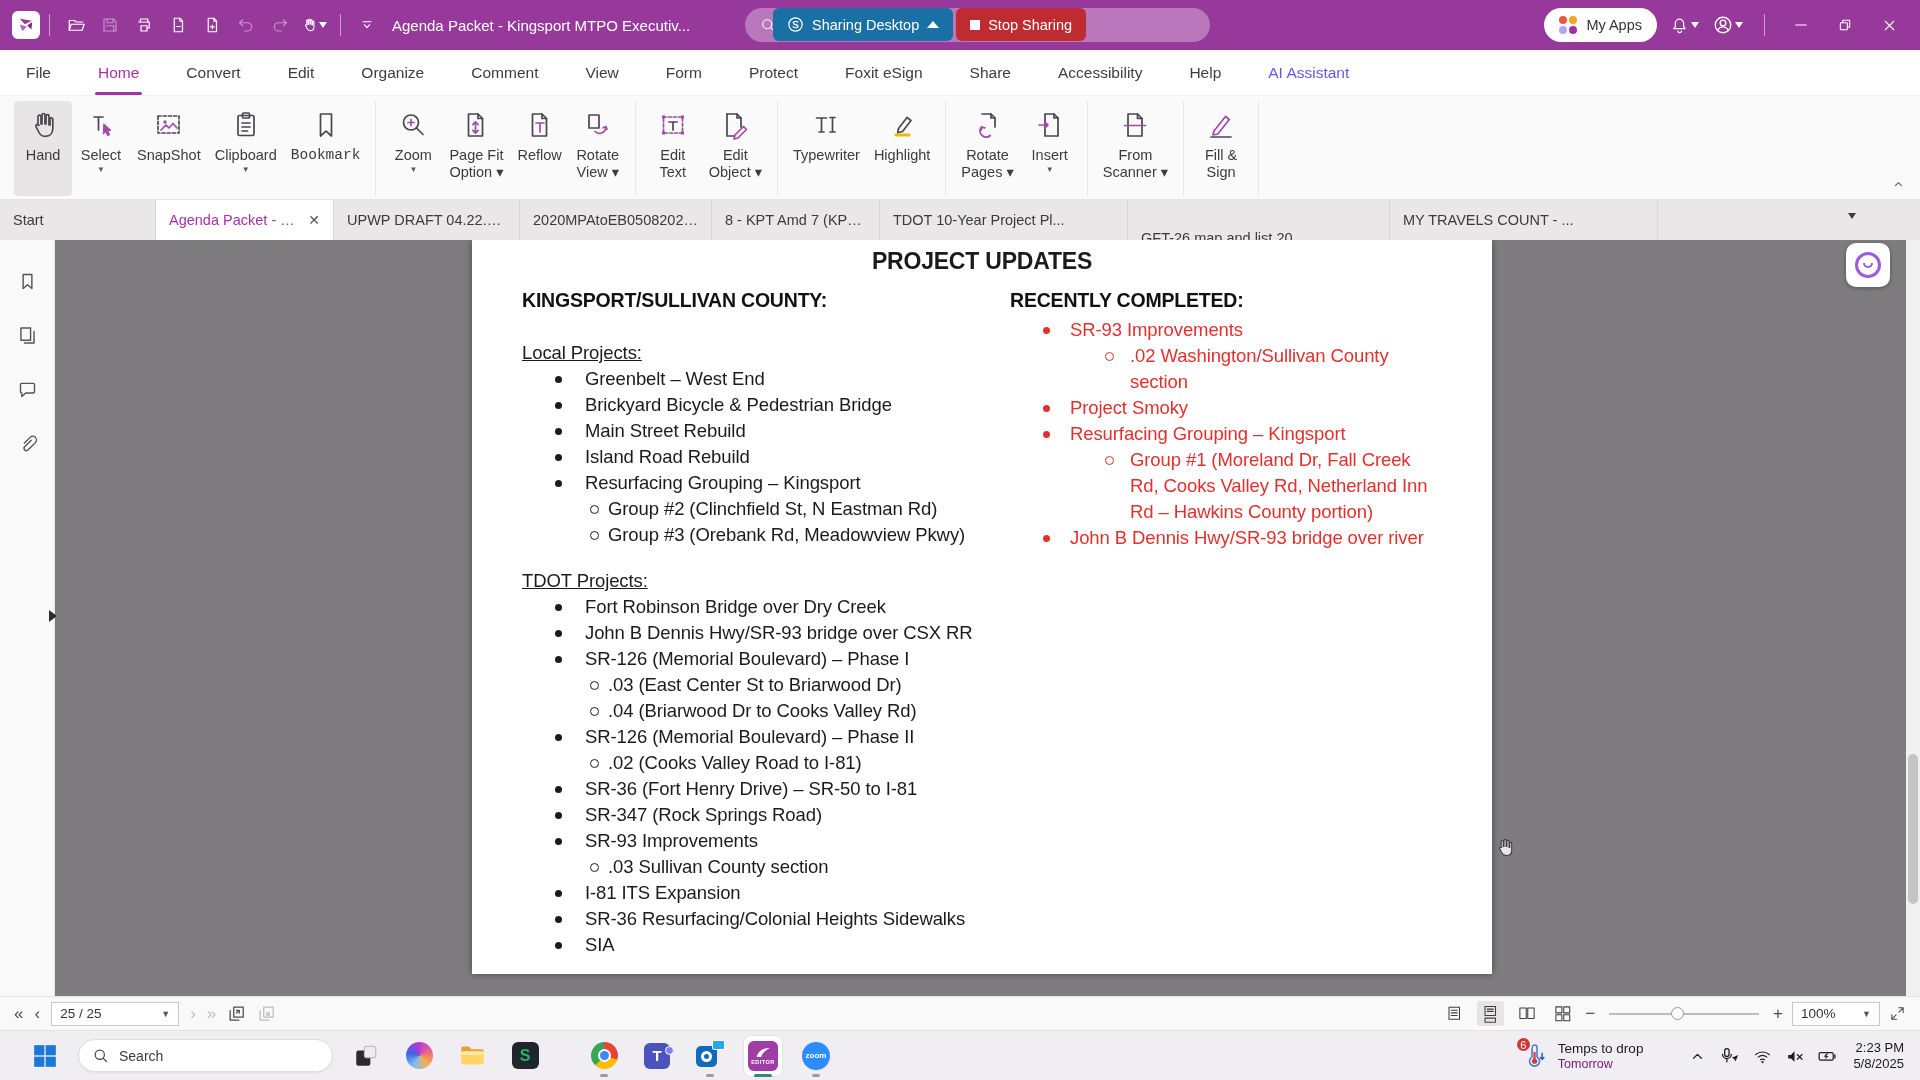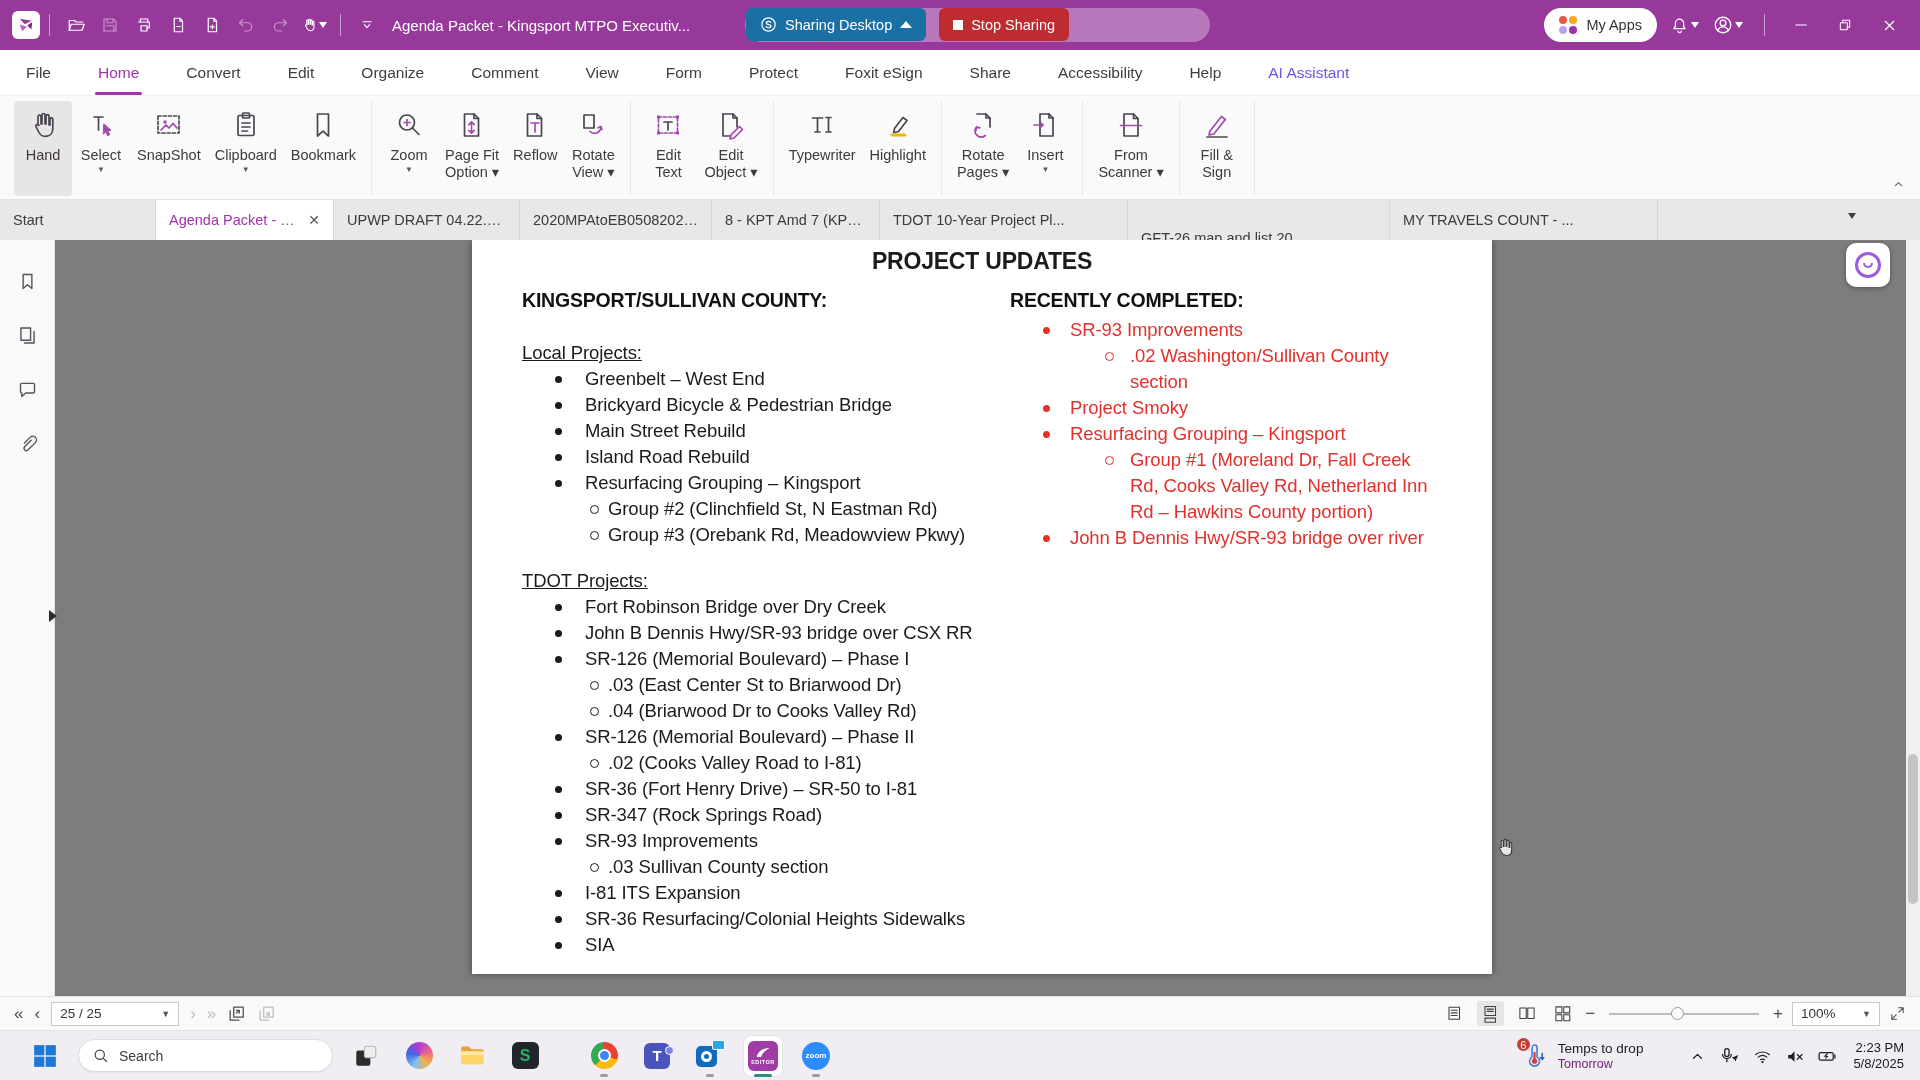--- a/index.html
+++ b/index.html
@@ -9,21 +9,21 @@
 
   
   .titlebar{height:50px;background:#97399B;display:flex;align-items:center;color:#fff;position:relative;flex:none;padding-left:12px;}
   .logo-tile{width:28px;height:28px;background:#fff;border-radius:6px;display:flex;align-items:center;justify-content:center;flex:none;}
   .tb-btn{width:30px;height:30px;border:none;background:transparent;color:#fff;display:flex;align-items:center;justify-content:center;padding:0;margin:0 2px;flex:none;}
   .tb-btn.disabled{opacity:.45;}
   .tb-sep{width:1px;height:22px;background:rgba(255,255,255,.5);margin:0 9px;flex:none;}
   .tb-title{font-size:15px;margin-left:8px;white-space:nowrap;color:#fff;}
   .tb-search{position:absolute;left:745px;top:8px;width:465px;height:34px;background:rgba(255,255,255,.32);
              border-radius:17px;display:flex;align-items:center;gap:8px;padding:0 14px;font-size:14px;color:#fdf4fd;}
-  .share-banner{position:absolute;left:746px;top:8px;display:flex;gap:13px;z-index:6;}
+  .share-banner{position:absolute;left:773px;top:8px;display:flex;gap:3px;z-index:6;}
   .pill{height:33px;display:flex;align-items:center;gap:8px;padding:0 14px;border-radius:6px;color:#fff;font-size:14.5px;border:none;}
   .pill.blue{background:#1A6FA5;}
   .pill.red{background:#BE2B31;}
   .tri-up{width:0;height:0;border-left:6px solid transparent;border-right:6px solid transparent;border-bottom:7px solid #fff;}
   .stop-sq{width:10px;height:10px;background:#fff;flex:none;}
   .tb-right{margin-left:auto;display:flex;align-items:center;gap:10px;padding-right:14px;}
   .my-apps{height:34px;background:#fff;color:#333;border:none;border-radius:17px;display:flex;align-items:center;gap:9px;padding:0 15px;font-size:14.5px;}
   .dots{display:grid;grid-template-columns:8px 8px;grid-gap:2px;}
   .dots i{width:8px;height:8px;border-radius:50%;display:block;}
   .caret{display:inline-flex;align-items:center;margin-left:2px;}
@@ -339,21 +339,21 @@
           </span>
           <span style="display: block;">Clipboard</span>
           <span class="arrow-below" style="font-size: 8px;">▼</span>
         </button>
         <button class="tool">
           <span class="ticon">
             <svg viewBox="0 0 32 32" width="32" height="32" fill="none" stroke="#4A4650" stroke-width="1.7" stroke-linecap="round" stroke-linejoin="round">
               <path d="M10.5 5h11v22l-5.5-4.8L10.5 27z"></path>
             </svg>
           </span>
-          <span style="display: block;">Bookmark</span>
+          <span style="display: block; font-family: Liberation Mono, monospace;">Bookmark</span>
         </button>
       </div>
       <div class="rgroup">
         <button class="tool">
           <span class="ticon">
             <svg viewBox="0 0 32 32" width="32" height="32" fill="none" stroke="#4A4650" stroke-width="1.7" stroke-linecap="round" stroke-linejoin="round">
               <circle cx="14" cy="13.5" r="7.5"></circle>
               <path d="M19.5 19l6.5 6.5"></path>
               <path d="M14 10.5v6M11 13.5h6" stroke="#A04BA8"></path>
             </svg>

